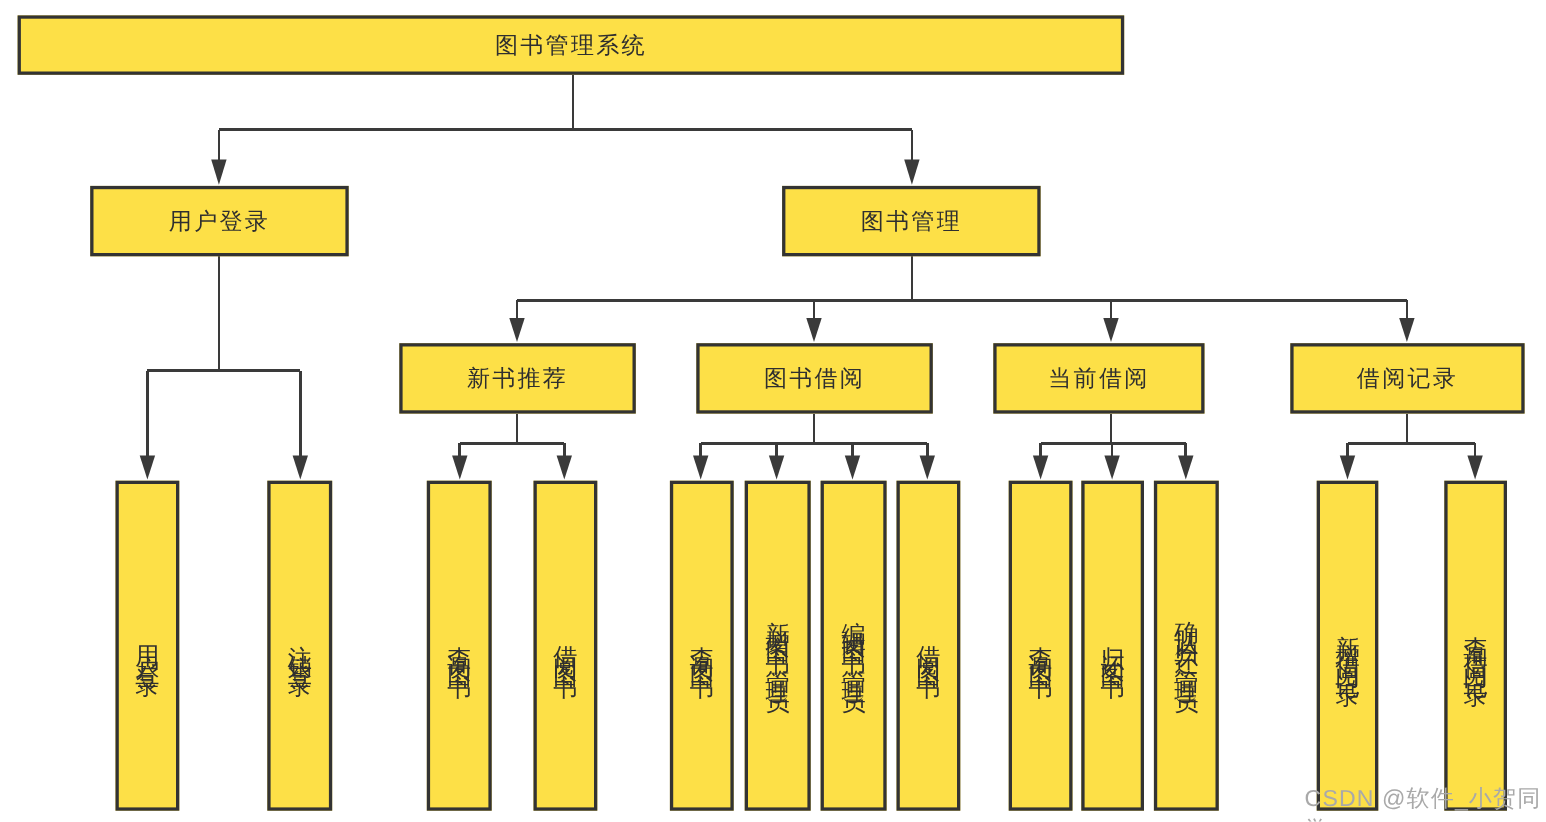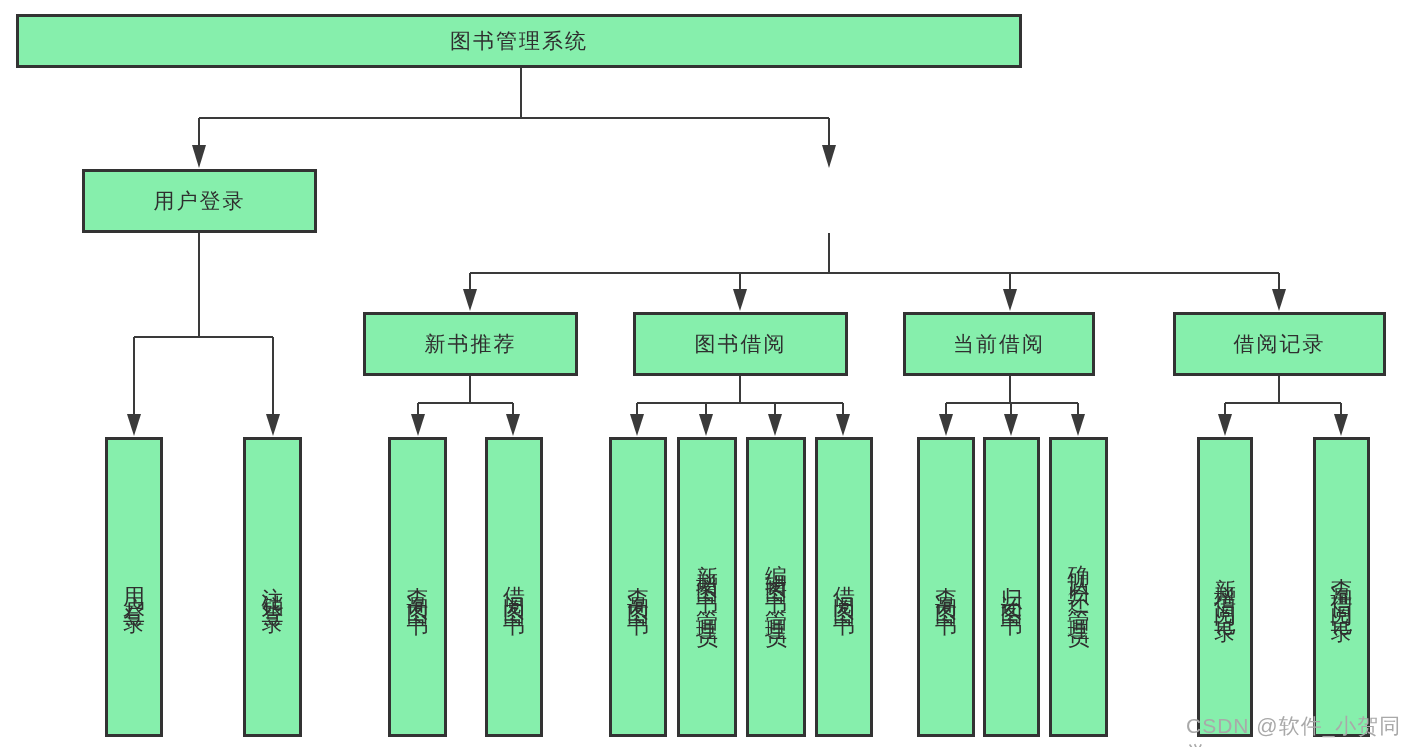--- a/index.html
+++ b/index.html
@@ -12,21 +12,21 @@
     overflow: hidden;
   }
   svg.connectors {
     position: absolute;
     left: 0; top: 0;
     width: 1405px; height: 747px;
     z-index: 1;
   }
   .node {
     position: absolute;
-    background: #86efac;
+    background: #fde047;
     border: 3px solid #333333;
     box-sizing: border-box;
     display: flex;
     align-items: center;
     justify-content: center;
     color: #2f2f2f;
     font-size: 21px;
     letter-spacing: 2px;
     z-index: 2;
     white-space: nowrap;
@@ -90,20 +90,21 @@
       <polygon points="1004,414 1018,414 1011,436"></polygon>
       <polygon points="1071,414 1085,414 1078,436"></polygon>
       <polygon points="1218,414 1232,414 1225,436"></polygon>
       <polygon points="1334,414 1348,414 1341,436"></polygon>
     </g>
   </svg>
 
   <div class="node" style="left:16px;top:14px;width:1006px;height:54px">图书管理系统</div>
 
   <div class="node" style="left:82px;top:169px;width:235px;height:64px">用户登录</div>
+  <div class="node" style="left:711px;top:169px;width:235px;height:64px">图书管理</div>
 
   <div class="node" style="left:633px;top:312px;width:215px;height:64px">图书借阅</div>
   <div class="node" style="left:363px;top:312px;width:215px;height:64px">新书推荐</div>
   <div class="node" style="left:903px;top:312px;width:192px;height:64px">当前借阅</div>
   <div class="node" style="left:1173px;top:312px;width:213px;height:64px">借阅记录</div>
 
   <div class="node v" style="left:105px;top:437px;width:58px;height:300px">用户登录</div>
   <div class="node v" style="left:243px;top:437px;width:59px;height:300px">注销登录</div>
 
   <div class="node v" style="left:388px;top:437px;width:59px;height:300px">查询图书</div>

